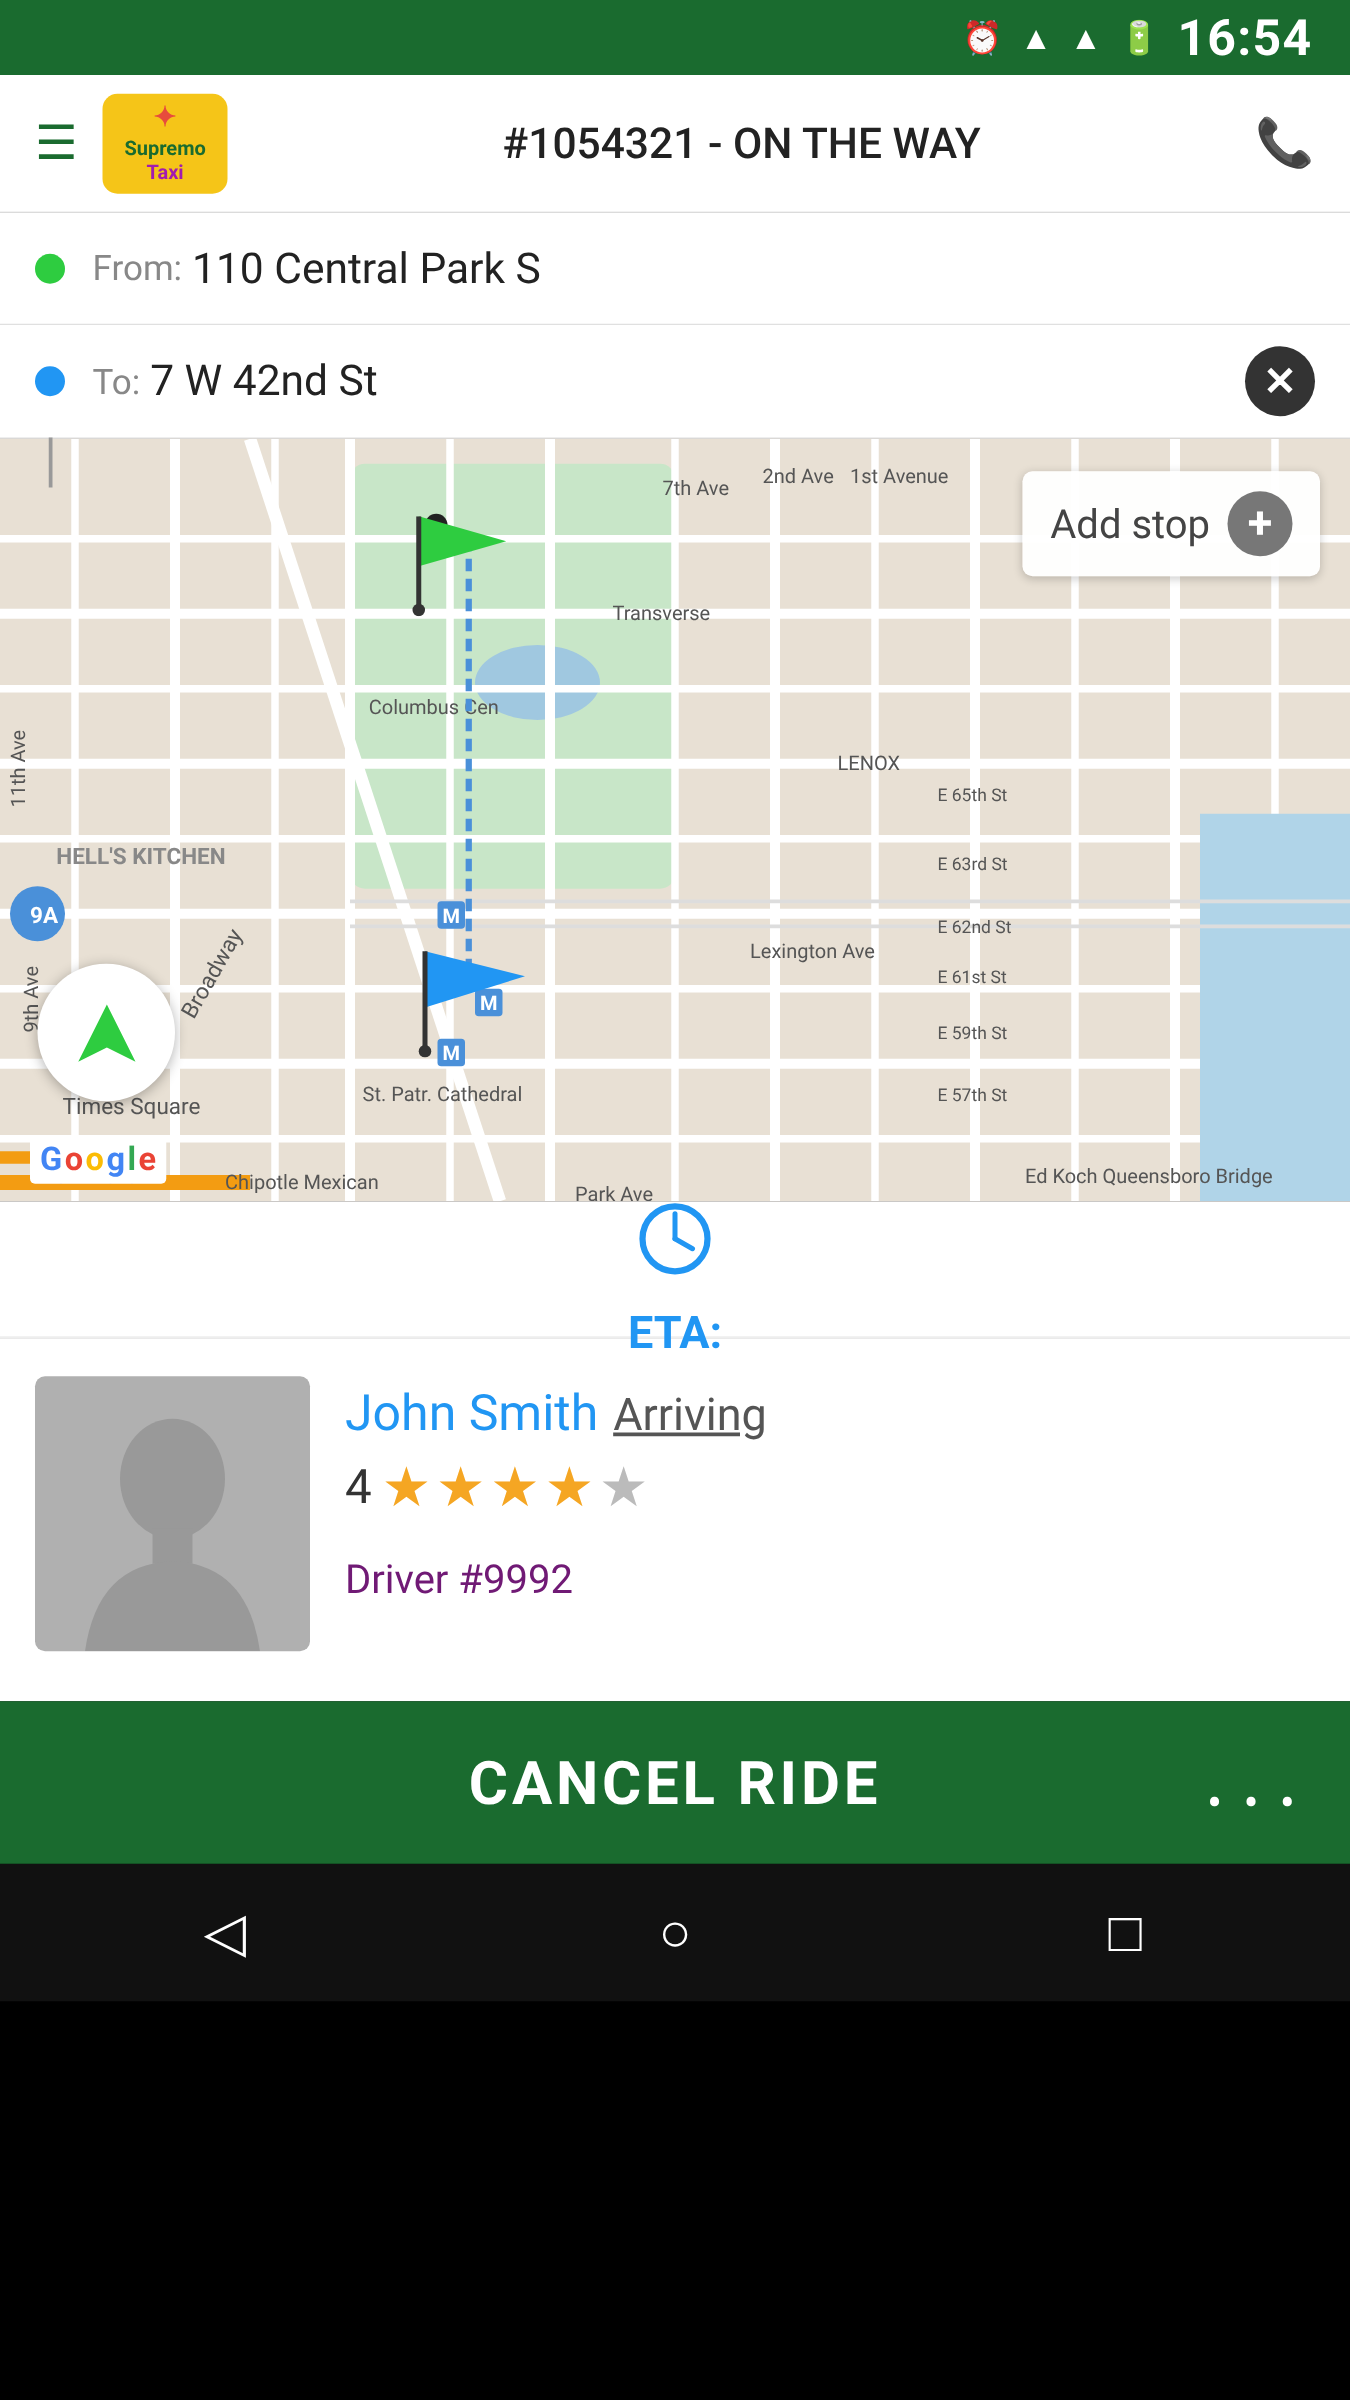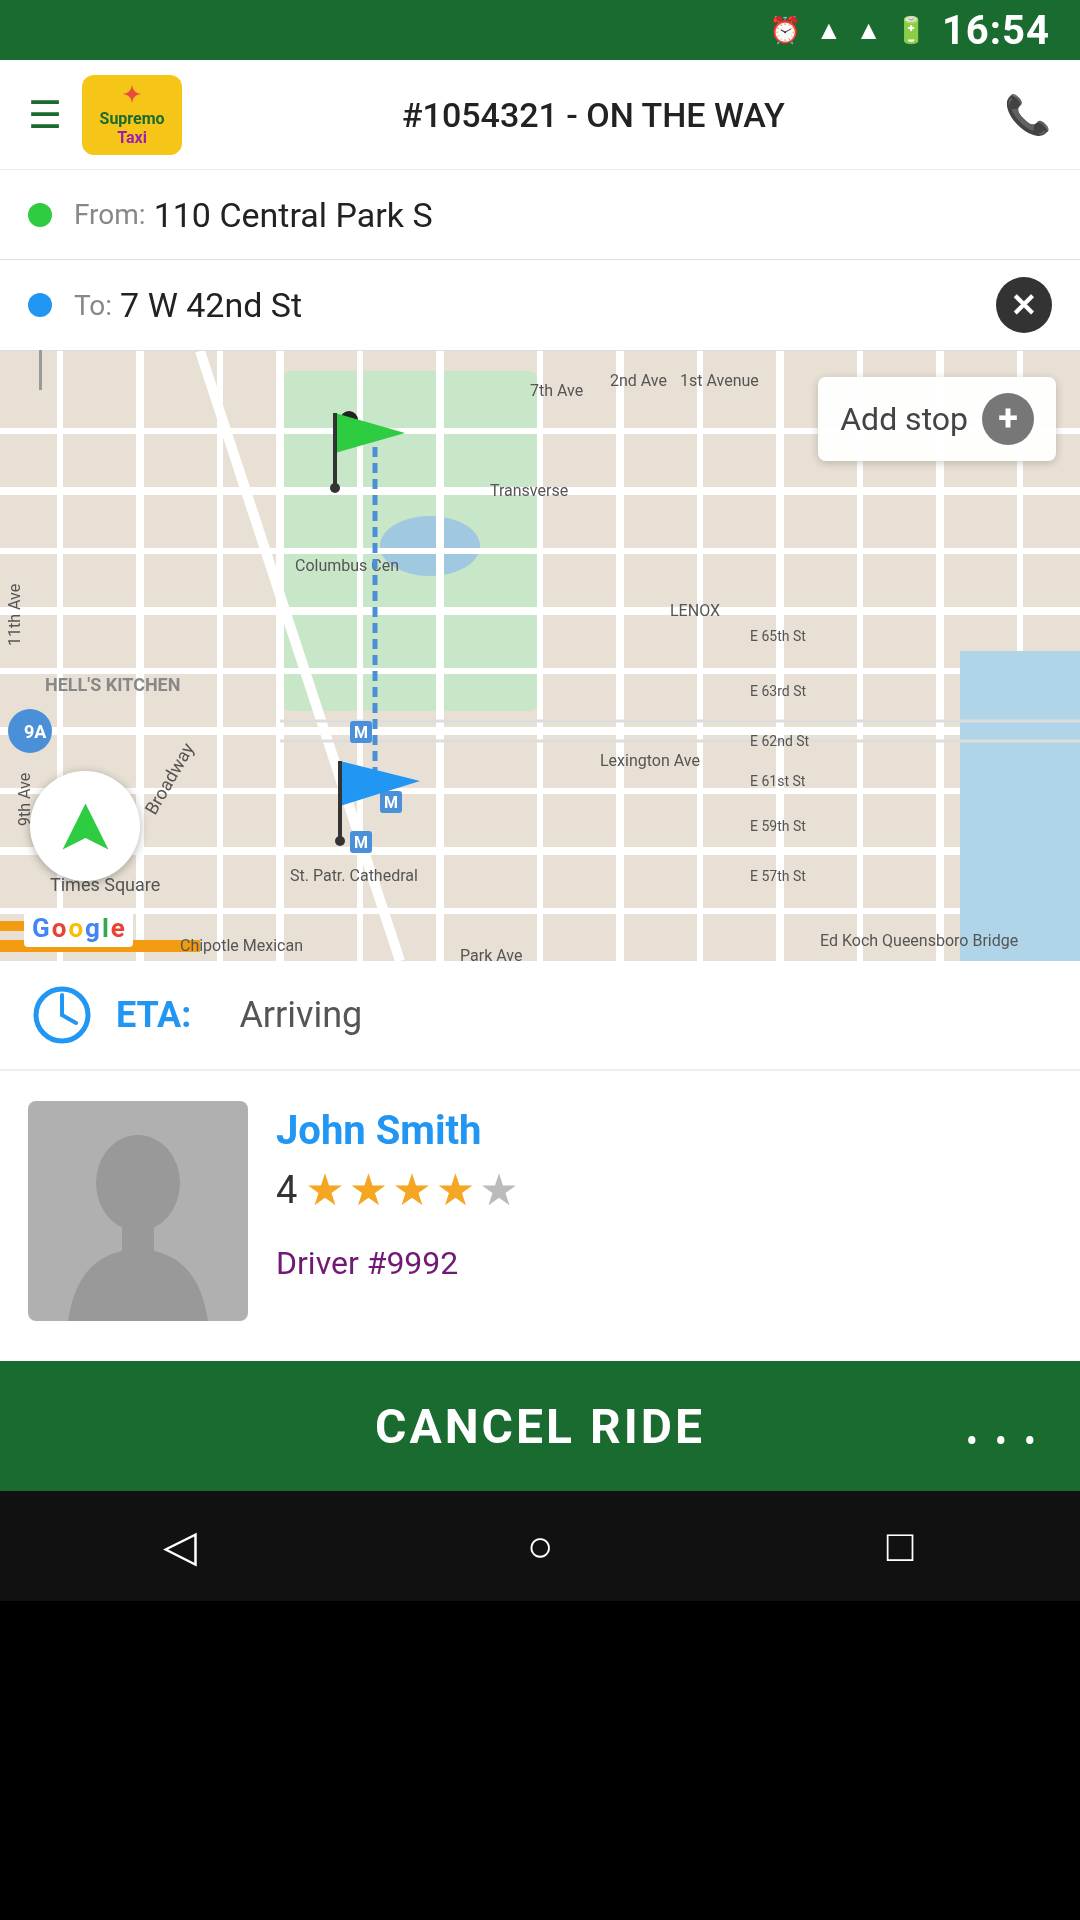--- a/index.html
+++ b/index.html
@@ -260,35 +260,37 @@
 
     
     .eta-panel {
       background: white;
       height: 110px;
       display: flex;
       align-items: center;
       padding: 0 32px;
       gap: 24px;
       border-bottom: 2px solid #eee;
+      flex-direction: column;
     }
     .eta-clock-icon {
       width: 60px;
       height: 60px;
       flex-shrink: 0;
     }
     .eta-label {
       font-size: 36px;
       font-weight: bold;
       color: #2196F3;
     }
     .eta-value {
       font-size: 36px;
       color: #555;
       margin-left: 24px;
+      text-decoration: underline;
     }
 
     
     .driver-panel {
       background: white;
       padding: 30px 28px 40px 28px;
       display: flex;
       gap: 28px;
       align-items: flex-start;
     }
@@ -313,21 +315,21 @@
       padding-top: 6px;
     }
     .driver-name-row {
       display: flex;
       align-items: center;
       gap: 20px;
       margin-bottom: 10px;
     }
     .driver-name {
       font-size: 40px;
-      font-weight: bold;
+      font-weight: normal;
       color: #2196F3;
     }
     .driver-rating-row {
       display: flex;
       align-items: center;
       gap: 8px;
     }
     .rating-number {
       font-size: 38px;
       color: #333;

